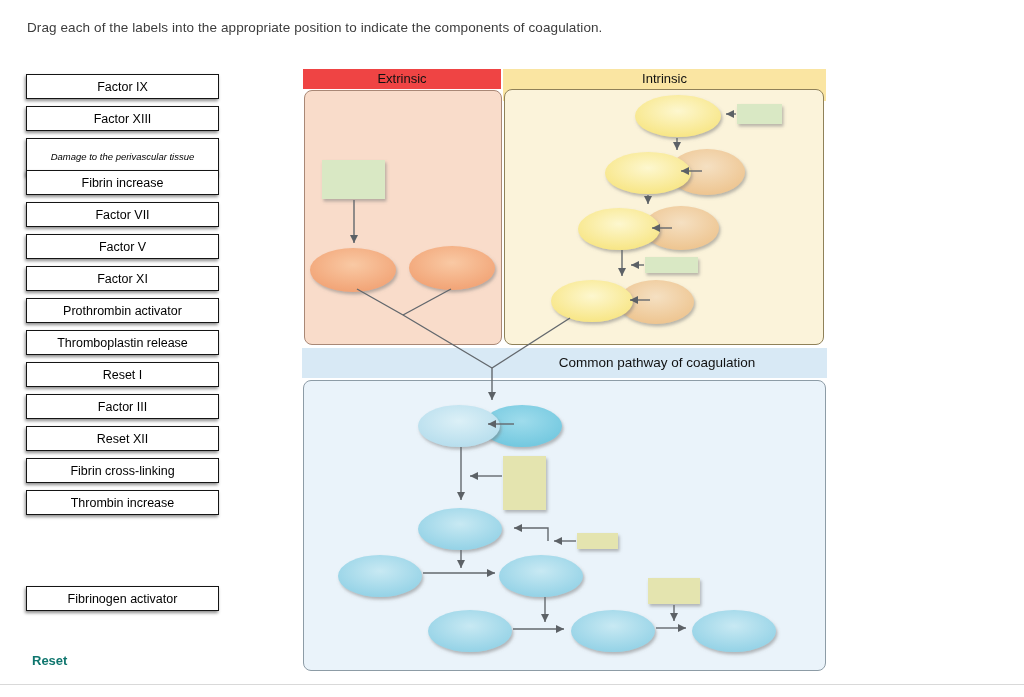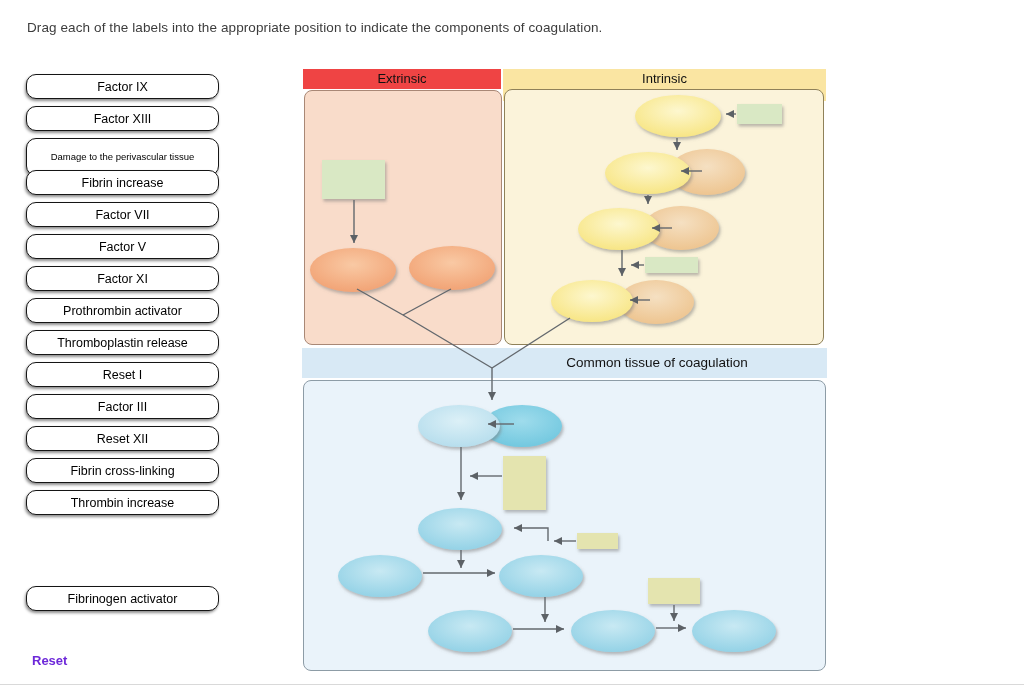--- a/index.html
+++ b/index.html
@@ -7,30 +7,30 @@
   .stage { position: relative; width: 1024px; height: 697px; background: #ffffff; overflow: hidden; }
 
   .page-title {
     position: absolute; left: 10px; top: 20px;
     font-size: 13.5px; color: #3c3c3c; letter-spacing: 0.1px; margin-left: 17px;
   }
 
   
   .chip {
     position: absolute; left: 26px; width: 193px; height: 25px;
-    background: #ffffff; border: 1.4px solid #151515; border-radius: 10px;
+    background: #ffffff; border: 1.4px solid #151515; border-radius: 0;
     box-shadow: -1px 2px 3px rgba(0,0,0,0.45);
     display: flex; align-items: center; justify-content: center;
     font-size: 12.5px; color: #000; text-align: center; cursor: grab;
   }
-  .chip.small { font-size: 9.5px; line-height: 1.05; padding: 18px 6px; }
+  .chip.small { font-size: 9.5px; line-height: 1.05; padding: 18px 6px; font-style: italic; }
 
   .reset-btn {
     position: absolute; left: 32px; top: 653px;
-    font-size: 13px; font-weight: bold; color: #6d28d9; cursor: pointer;
+    font-size: 13px; font-weight: bold; color: #0f766e; cursor: pointer;
   }
 
   
   .band, .panel { position: absolute; }
   .band { display: block; }
   .band .band-label {
     display: block; text-align: center; font-size: 13px; color: #111;
   }
   .band-extrinsic { left: 303px; top: 69px; width: 198px; height: 20px; background: #ef4444; }
   .band-extrinsic .band-label { line-height: 20px; }
@@ -91,21 +91,21 @@
 
   <div class="band band-extrinsic">
     <span class="band-label">Extrinsic</span>
   </div>
   <div class="band band-intrinsic">
     <span class="band-label">Intrinsic</span>
   </div>
   <div class="panel panel-extrinsic"></div>
   <div class="panel panel-intrinsic"></div>
   <div class="band band-common">
-    <span class="band-label">Common tissue of coagulation</span>
+    <span class="band-label">Common pathway of coagulation</span>
   </div>
   <div class="panel panel-common"></div>
 
   <svg class="diagram" width="1024" height="697" viewBox="0 0 1024 697">
     <defs>
       <marker id="arr" markerUnits="userSpaceOnUse" markerWidth="9" markerHeight="8" refX="8" refY="4" orient="auto">
         <path d="M0,0 L8,4 L0,8 Z" fill="#5c6166"></path>
       </marker>
       <radialGradient id="gOrange" cx="50%" cy="38%" r="68%">
         <stop offset="0%" stop-color="#f9c9a4"></stop>

